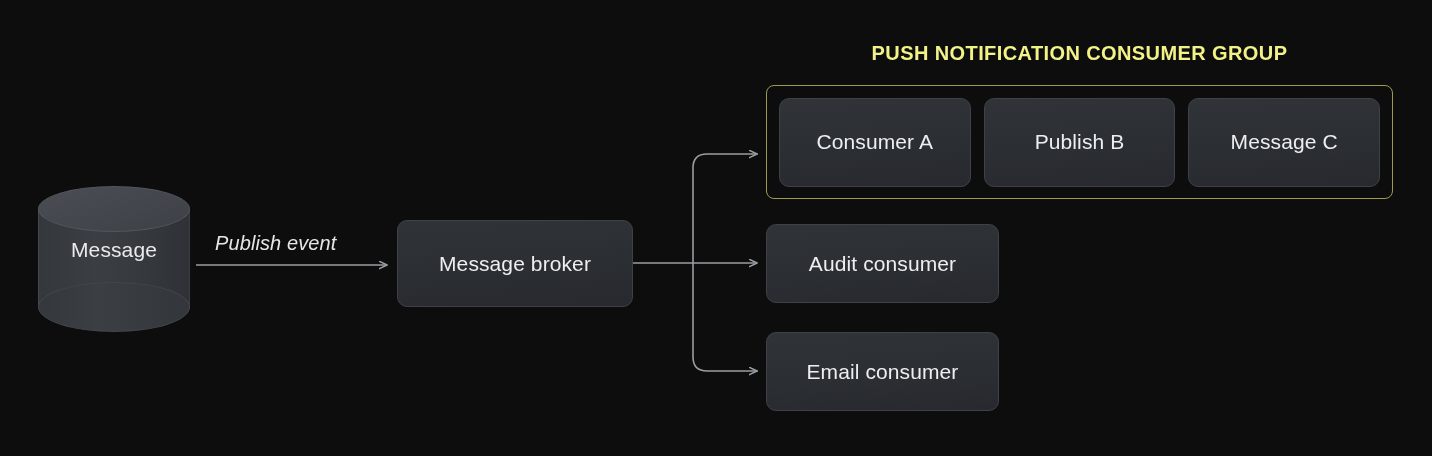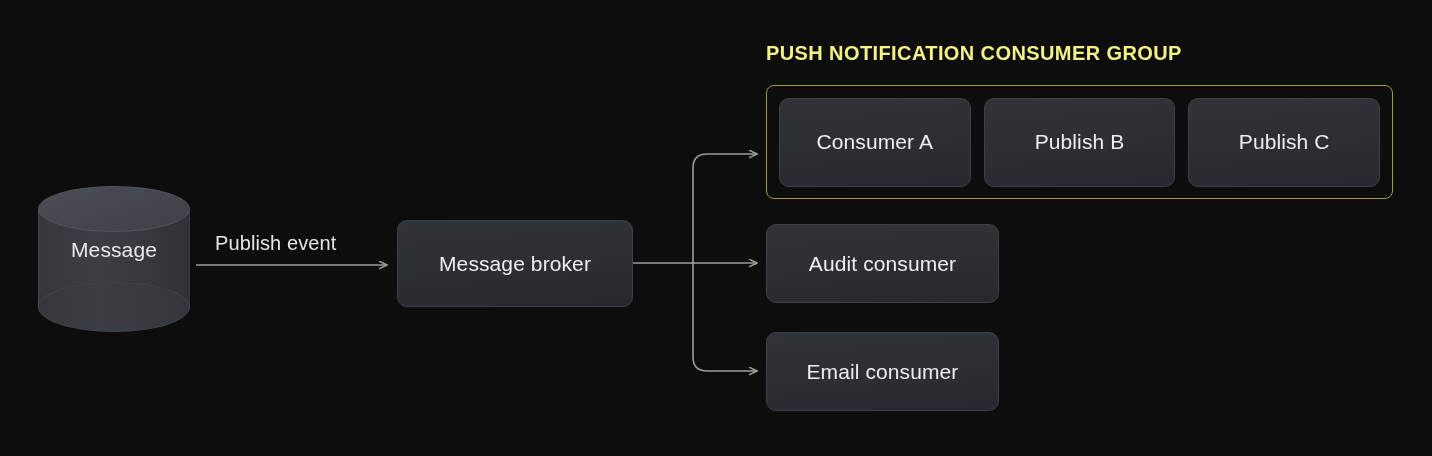--- a/index.html
+++ b/index.html
@@ -116,21 +116,21 @@
     width: 233px;
     height: 79px;
   }
 
   
   .group-title {
     position: absolute;
     left: 766px;
     top: 42px;
     width: 627px;
-    text-align: left;
+    text-align: center;
     color: #f2f287;
     font-size: 20px;
     font-weight: bold;
     letter-spacing: 0.4px;
   }
   .group-box {
     position: absolute;
     left: 766px;
     top: 85px;
     width: 627px;
@@ -150,20 +150,21 @@
     flex: 1 1 0;
     height: 89px;
   }
 
   .label {
     position: absolute;
     color: #e4e6e8;
     font-size: 20px;
     letter-spacing: 0.1px;
     white-space: nowrap;
+    font-style: italic;
   }
   #publish-label {
     left: 215px;
     top: 232px;
   }
 </style>
 </head>
 <body>
 
 <div class="stage">
@@ -202,21 +203,21 @@
   <div class="group-title">PUSH NOTIFICATION CONSUMER GROUP</div>
 
   <div class="group-box">
     <div class="node">
       <span>Consumer A</span>
     </div>
     <div class="node">
       <span>Publish B</span>
     </div>
     <div class="node">
-      <span>Publish C</span>
+      <span>Message C</span>
     </div>
   </div>
 
   <div class="node" id="email-node">
     <span>Email consumer</span>
   </div>
 
   <div class="node" id="audit-node">
     <span>Audit consumer</span>
   </div>

